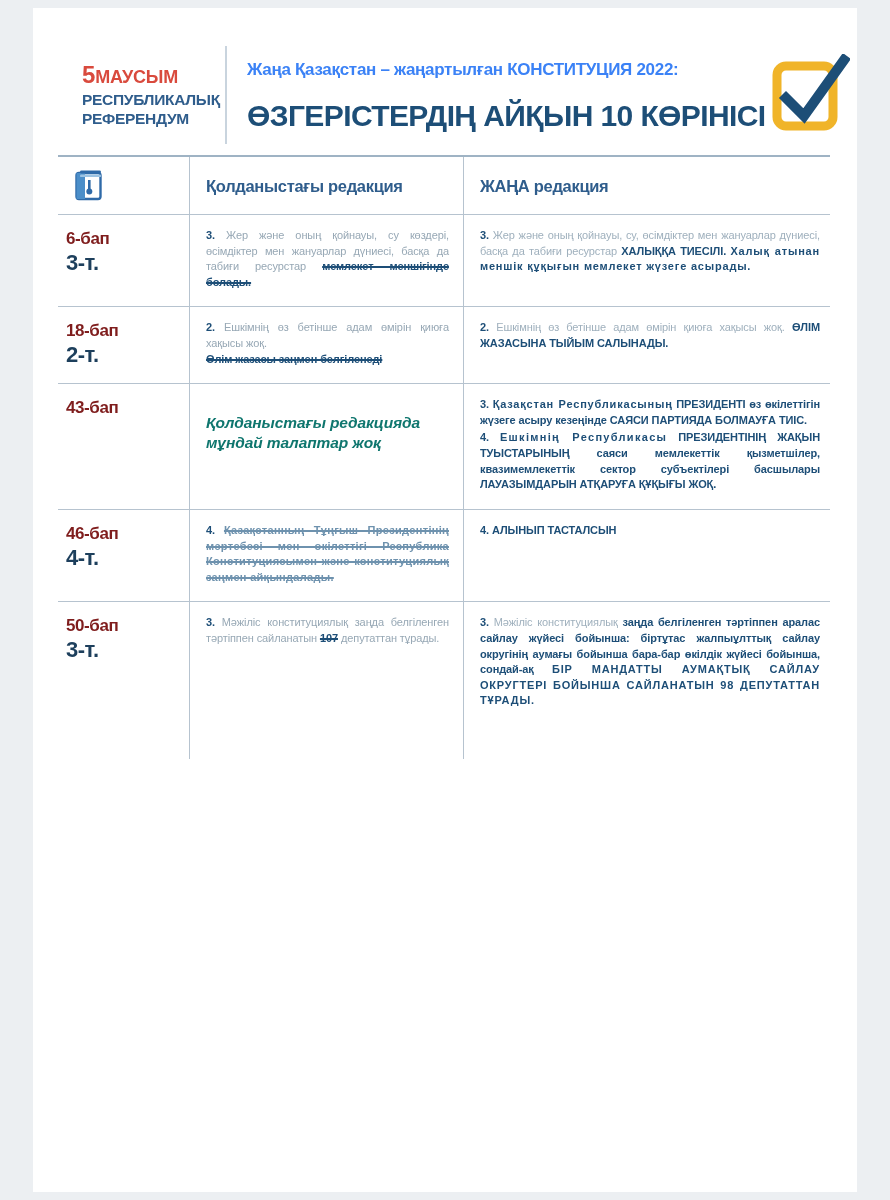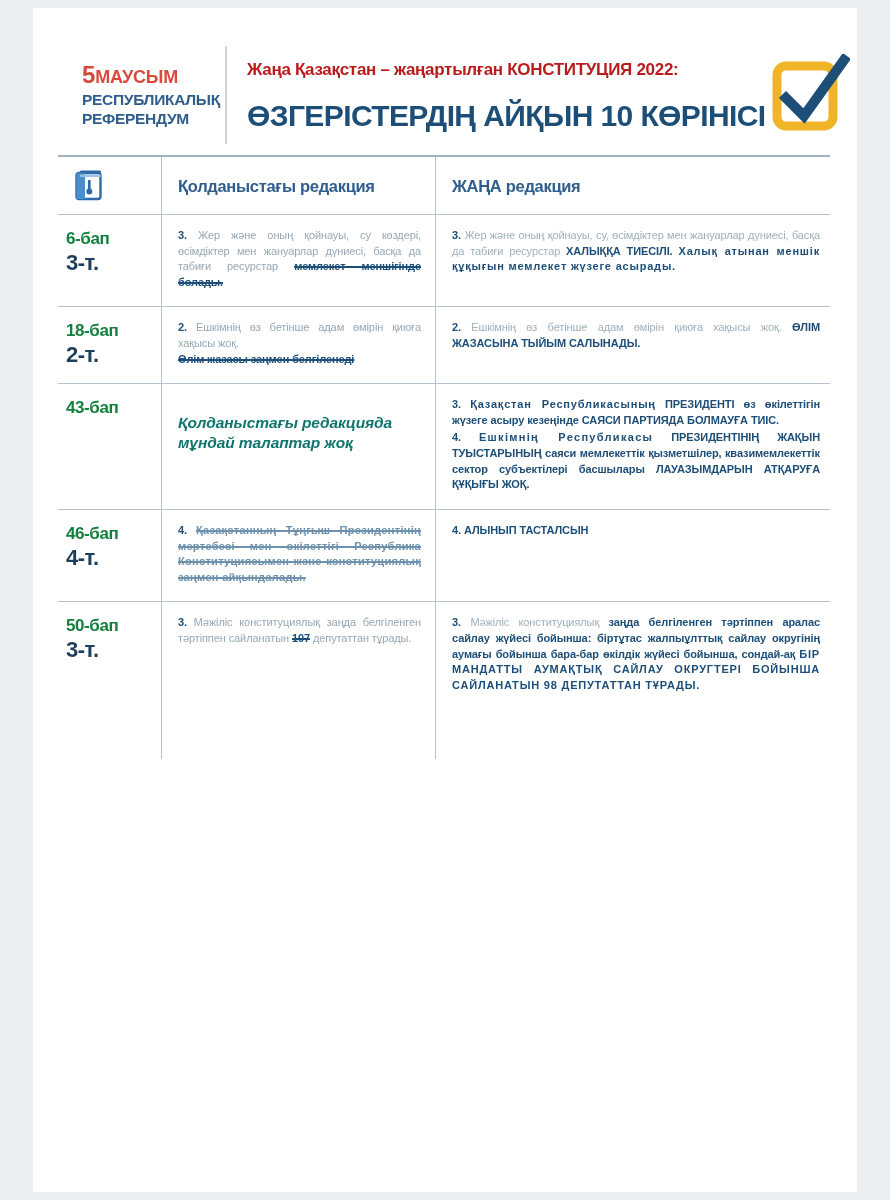--- a/index.html
+++ b/index.html
@@ -74,21 +74,21 @@
     flex: 1;
     padding-left: 20px;
     display: flex;
     align-items: center;
     box-sizing: border-box;
   }
   .hr-text {
     flex: 1;
   }
   .hr-line1 {
-    color: #b91c1c;
+    color: #3b82f6;
     font-size: 17px;
     font-weight: bold;
     letter-spacing: -0.3px;
     white-space: nowrap;
     margin-bottom: 21px;
   }
   .hr-line2 {
     color: #1d4e77;
     font-size: 30px;
     font-weight: bold;
@@ -138,20 +138,21 @@
     flex: 0 0 103px;
     padding: 14px 8px 14px 8px;
     box-sizing: border-box;
   }
   .c-old {
     width: 274px;
     flex: 0 0 274px;
     border-left: 1.5px solid #b6c3cf;
     padding: 13px 14px 14px 16px;
     box-sizing: border-box;
+    margin-left: 28px;
   }
   .c-new {
     flex: 1;
     border-left: 1.5px solid #b6c3cf;
     padding: 13px 10px 14px 16px;
     box-sizing: border-box;
   }
 
   
   .trow.head .c-art,
@@ -166,21 +167,21 @@
     color: #2f5d8c;
     font-size: 16.5px;
     font-weight: bold;
     letter-spacing: -0.3px;
   }
   .book-icon { margin-left: 8px; }
   .book-icon svg { display: block; }
 
   
   .art-bap {
-    color: #15803d;
+    color: #7f1d1d;
     font-size: 17px;
     font-weight: bold;
     letter-spacing: -0.4px;
     white-space: nowrap;
   }
   .art-t {
     color: #1d3f5c;
     font-size: 22px;
     font-weight: bold;
     letter-spacing: -0.5px;

